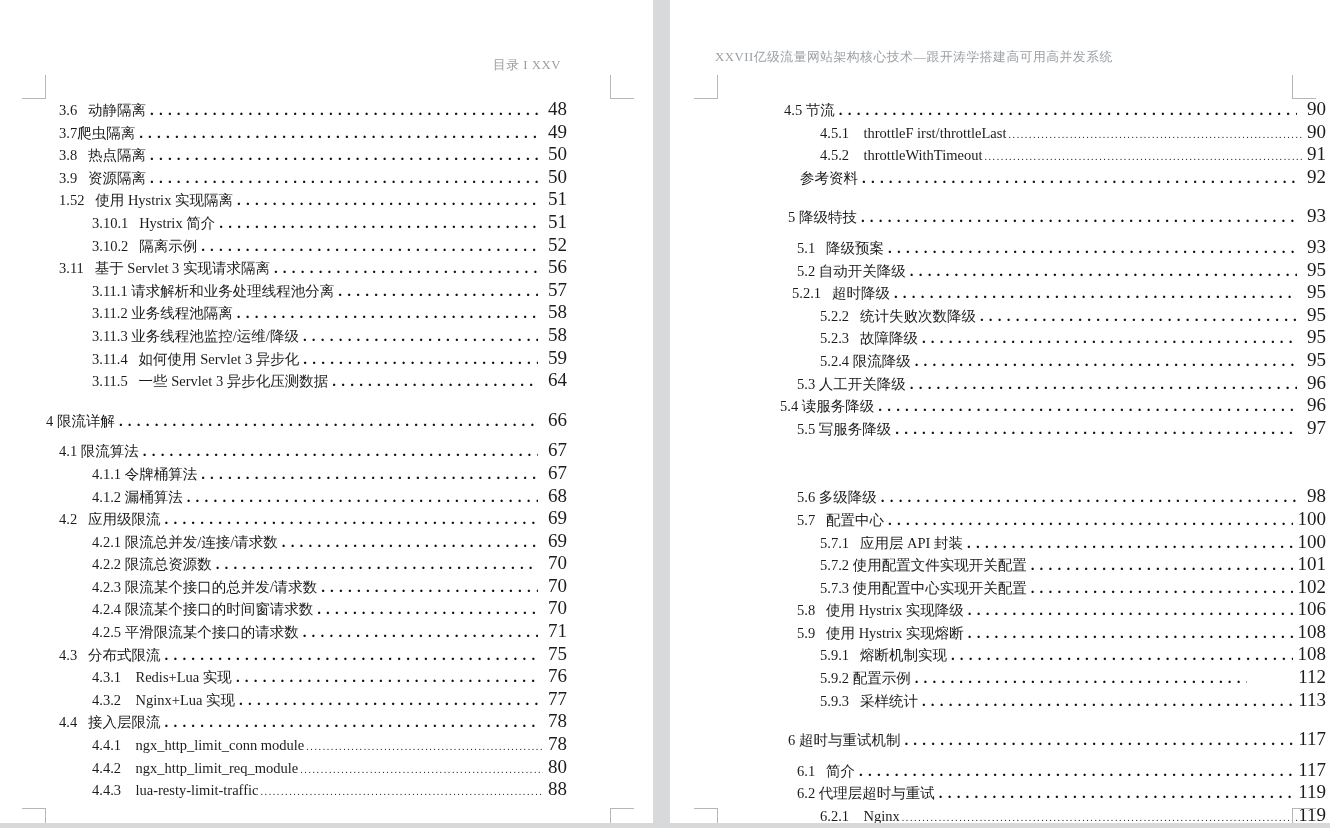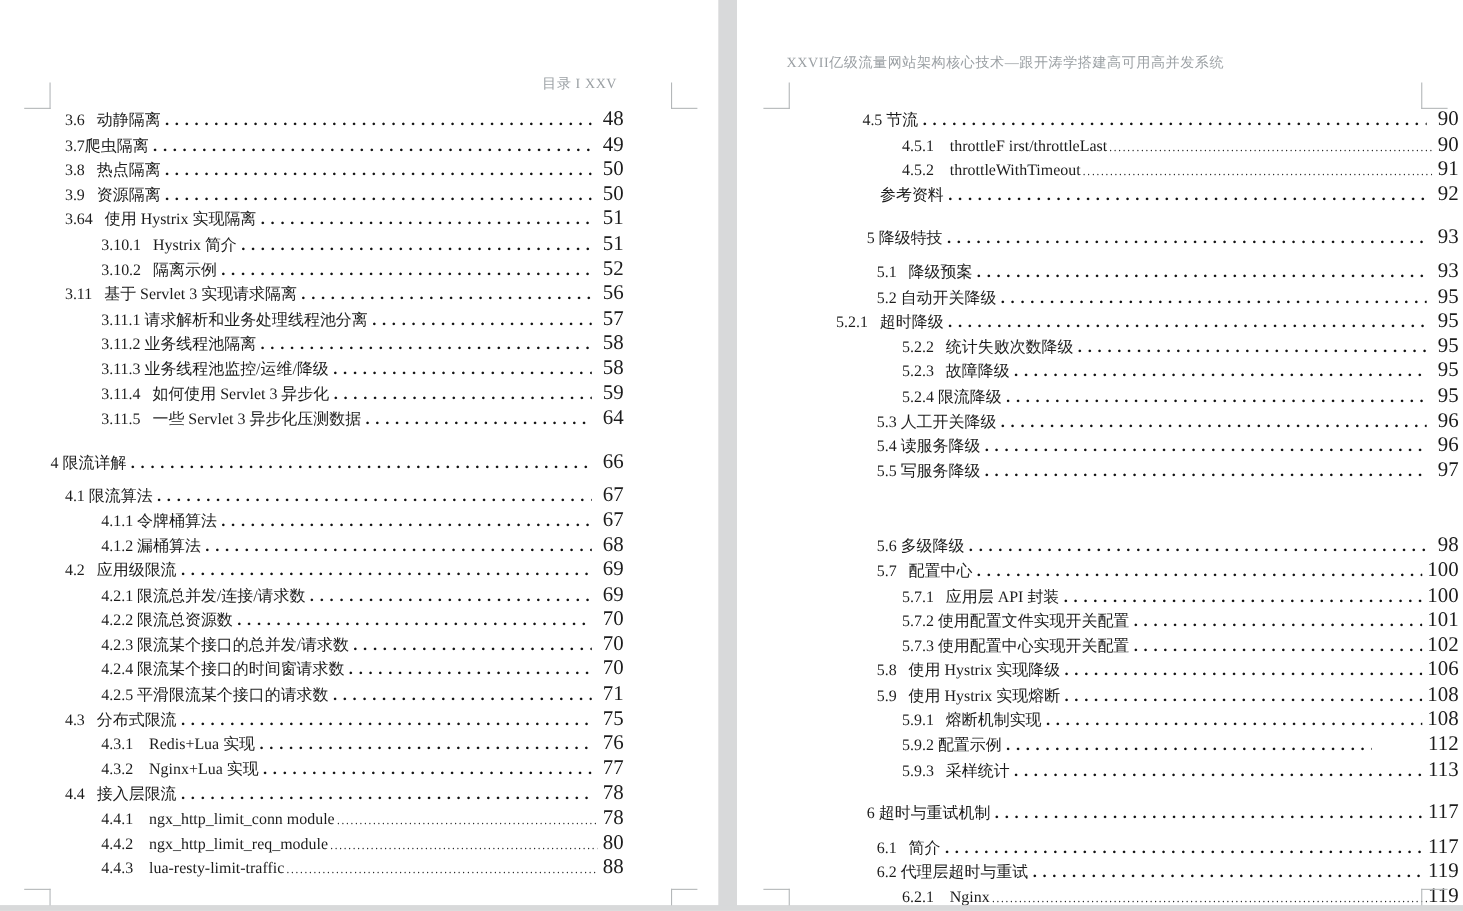--- a/index.html
+++ b/index.html
@@ -15,21 +15,21 @@
   .page{
     position:absolute;top:0;height:823px;background:var(--page);
   }
   .page-left{left:0;width:653px;}
   .page-right{left:670px;width:660px;padding-left:48px;}
   .page-header{
     position:absolute;
     font-size:12.8px;color:var(--header);
     white-space:nowrap;letter-spacing:0.5px;
   }
-  .page-left .page-header{left:493px;top:68px;}
+  .page-left .page-header{left:493px;top:57px;}
   .page-right .page-header{left:45px;top:49px;}
   
   .mark{position:absolute;width:23px;height:23px;pointer-events:none;}
   .m-tl{border-right:1px solid var(--marks);border-bottom:1px solid var(--marks);top:75px;}
   .m-tr{border-left:1px solid var(--marks);border-bottom:1px solid var(--marks);top:75px;}
   .m-bl{border-right:1px solid var(--marks);border-top:1px solid var(--marks);top:808px;height:15px;}
   .m-br{border-left:1px solid var(--marks);border-top:1px solid var(--marks);top:808px;height:15px;}
   .page-left .m-tl,.page-left .m-bl{left:22px;}
   .page-left .m-tr,.page-left .m-br{left:610px;}
   .page-right .m-tl,.page-right .m-bl{left:24px;}
@@ -82,21 +82,21 @@
     <span class="txt">3.8   热点隔离</span>
     <span class="leader">................................................................................................................................................................................................................................................................................................................................................................................................................</span>
     <span class="pg">50</span>
   </div>
       <div class="row" style="margin-left: 59px;">
     <span class="txt">3.9   资源隔离</span>
     <span class="leader">................................................................................................................................................................................................................................................................................................................................................................................................................</span>
     <span class="pg">50</span>
   </div>
       <div class="row" style="margin-left: 59px;">
-    <span class="txt">3.64   使用 Hystrix 实现隔离</span>
+    <span class="txt">1.52   使用 Hystrix 实现隔离</span>
     <span class="leader">................................................................................................................................................................................................................................................................................................................................................................................................................</span>
     <span class="pg">51</span>
   </div>
       <div class="row" style="margin-left: 92px;">
     <span class="txt">3.10.1   Hystrix 简介</span>
     <span class="leader">................................................................................................................................................................................................................................................................................................................................................................................................................</span>
     <span class="pg">51</span>
   </div>
       <div class="row" style="margin-left: 92px;">
     <span class="txt">3.10.2   隔离示例</span>
@@ -256,21 +256,21 @@
       <div class="row" style="margin-left: 79px;">
     <span class="txt">5.1   降级预案</span>
     <span class="leader">................................................................................................................................................................................................................................................................................................................................................................................................................</span>
     <span class="pg">93</span>
   </div>
       <div class="row" style="margin-left: 79px;">
     <span class="txt">5.2 自动开关降级</span>
     <span class="leader">................................................................................................................................................................................................................................................................................................................................................................................................................</span>
     <span class="pg">95</span>
   </div>
-      <div class="row" style="margin-left: 42px;">
+      <div class="row" style="margin-left: 74px;">
     <span class="txt">5.2.1   超时降级</span>
     <span class="leader">................................................................................................................................................................................................................................................................................................................................................................................................................</span>
     <span class="pg">95</span>
   </div>
       <div class="row" style="margin-left: 102px;">
     <span class="txt">5.2.2   统计失败次数降级</span>
     <span class="leader">................................................................................................................................................................................................................................................................................................................................................................................................................</span>
     <span class="pg">95</span>
   </div>
       <div class="row" style="margin-left: 102px;">
@@ -281,21 +281,21 @@
       <div class="row" style="margin-left: 102px;">
     <span class="txt">5.2.4 限流降级</span>
     <span class="leader">................................................................................................................................................................................................................................................................................................................................................................................................................</span>
     <span class="pg">95</span>
   </div>
       <div class="row" style="margin-left: 79px;">
     <span class="txt">5.3 人工开关降级</span>
     <span class="leader">................................................................................................................................................................................................................................................................................................................................................................................................................</span>
     <span class="pg">96</span>
   </div>
-      <div class="row" style="margin-left: 79px;">
+      <div class="row" style="margin-left: 62px;">
     <span class="txt">5.4 读服务降级</span>
     <span class="leader">................................................................................................................................................................................................................................................................................................................................................................................................................</span>
     <span class="pg">96</span>
   </div>
       <div class="row" style="margin-left: 79px;">
     <span class="txt">5.5 写服务降级</span>
     <span class="leader">................................................................................................................................................................................................................................................................................................................................................................................................................</span>
     <span class="pg">97</span>
   </div>
       <div class="row" style="margin-left: 79px; margin-top: 46px;">

